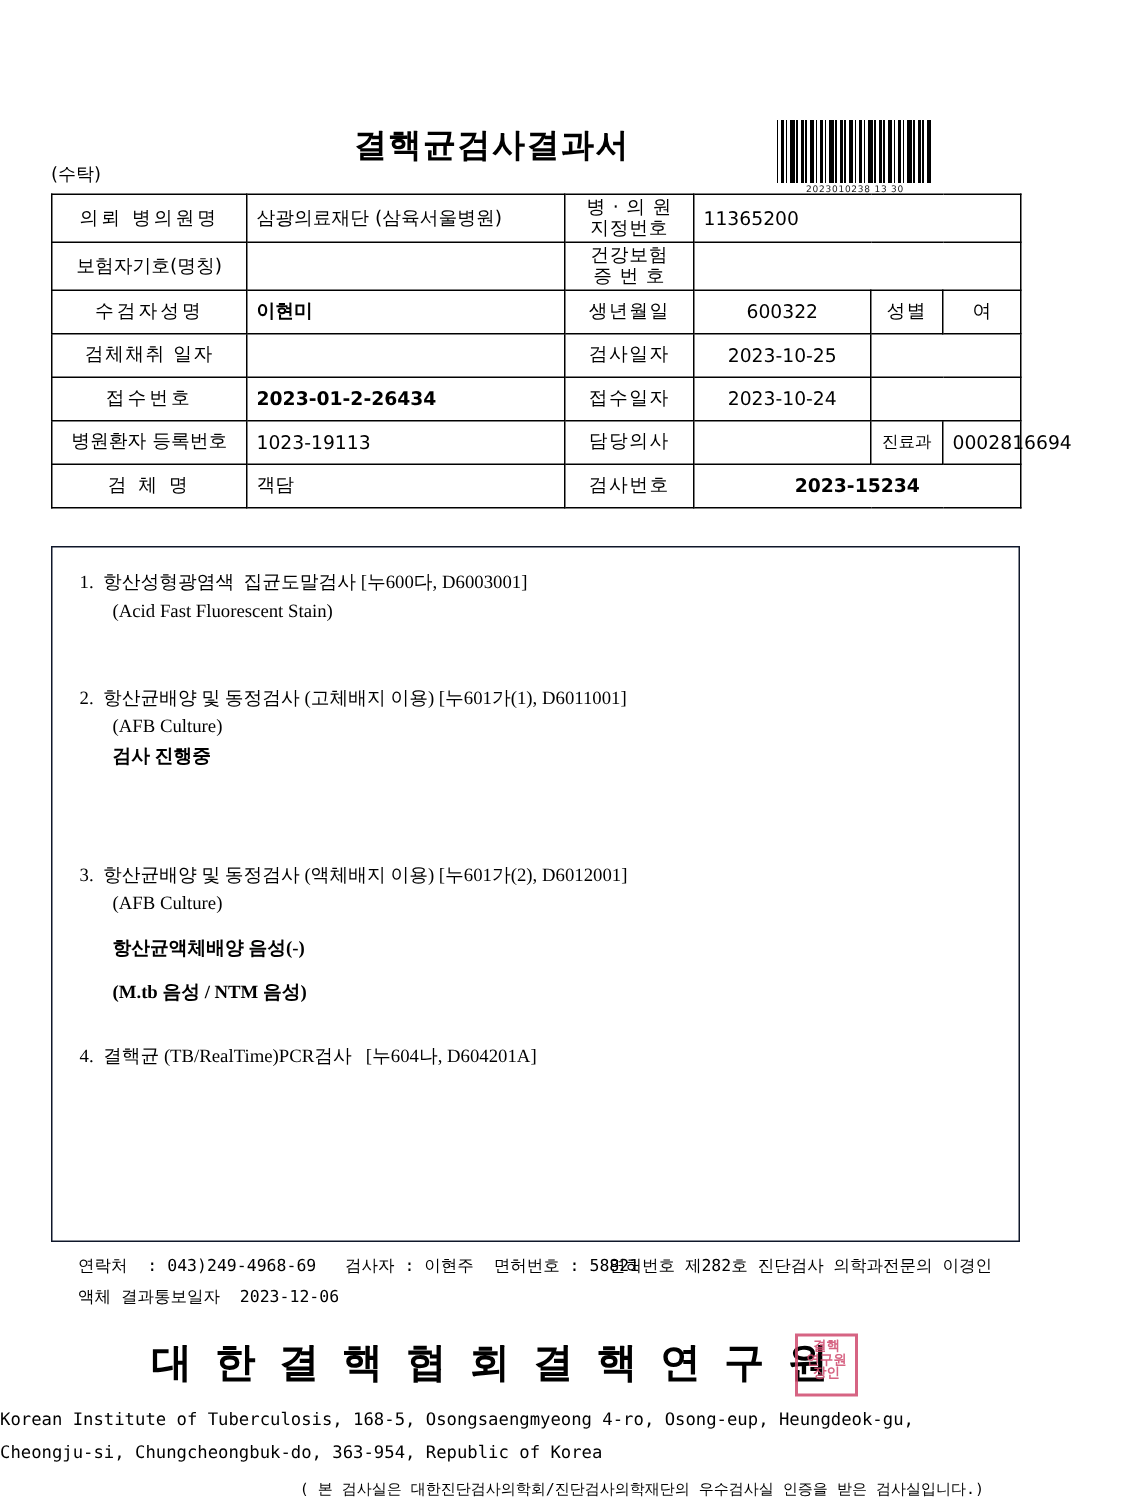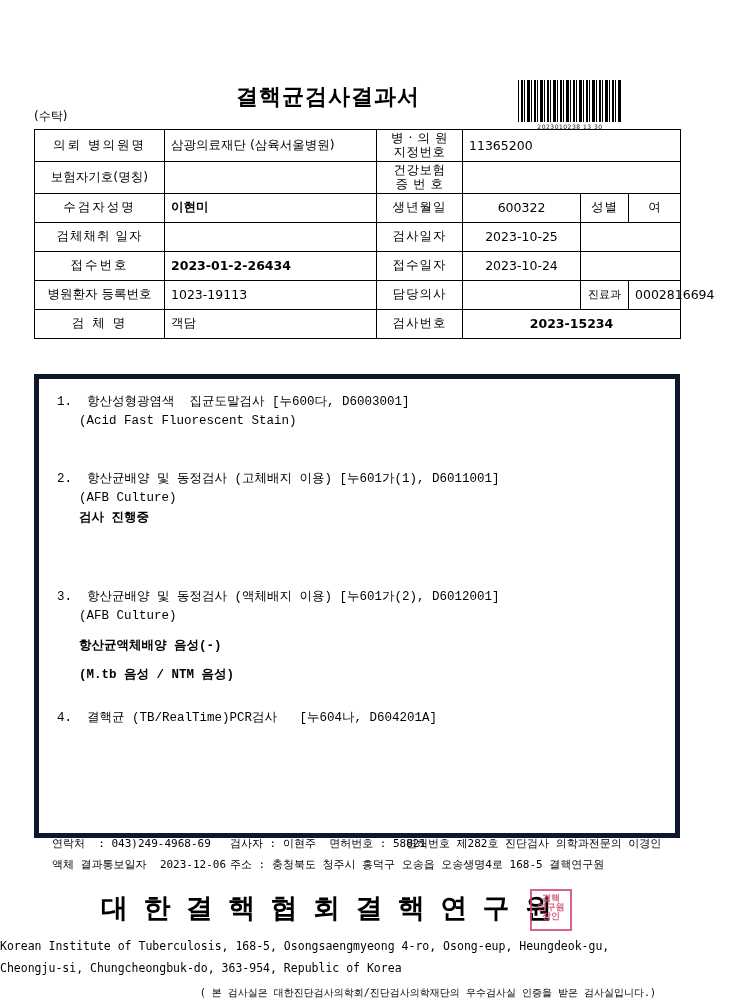--- a/index.html
+++ b/index.html
@@ -109,29 +109,29 @@
   }
   .tiny {
     font-size: 8px;
     letter-spacing: 0;
   }
 
   
   .results {
     position: absolute;
     left: 34px;
-    top: 350px;
+    top: 340px;
     width: 646px;
     height: 464px;
-    border: 5px solid #0f172a;
+    border: 1px solid #0f172a;
     box-sizing: border-box;
     padding: 14px 18px;
     font-size: 12.5px;
     line-height: 1.55;
-    font-family: Liberation Mono, monospace;
+    font-family: Liberation Serif, serif;
   }
   .res-item { margin-bottom: 2px; }
   .res-line { white-space: pre; }
   .res-sub {
     padding-left: 22px;
     white-space: pre;
   }
   .res-bold {
     font-weight: bold;
     padding-left: 22px;
@@ -322,21 +322,20 @@
   </div>
 
   <div class="footer">
     <div class="foot-row">
       <span class="foot-c1"><span>연락처  :</span> <span>043)249-4968-69</span></span>
       <span class="foot-c2"><span>검사자 :</span> <span>이현주</span>  <span>면허번호 :</span> <span>58821</span></span>
       <span class="foot-c3">면허번호 제282호 진단검사 의학과전문의 이경인</span>
     </div>
     <div class="foot-row">
       <span class="foot-c1"><span>액체 결과통보일자</span>  <span>2023-12-06</span></span>
-      <span class="foot-c3"><span>주소 :</span> <span>충청북도 청주시 흥덕구 오송읍 오송생명4로 168-5 결핵연구원</span></span>
     </div>
   </div>
 
   <div class="org-line">대 한 결 핵 협 회   결 핵 연 구 원</div>
 
   <div class="stamp">
     <span>결핵</span>
     <span>연구원</span>
     <span>장인</span>
   </div>

